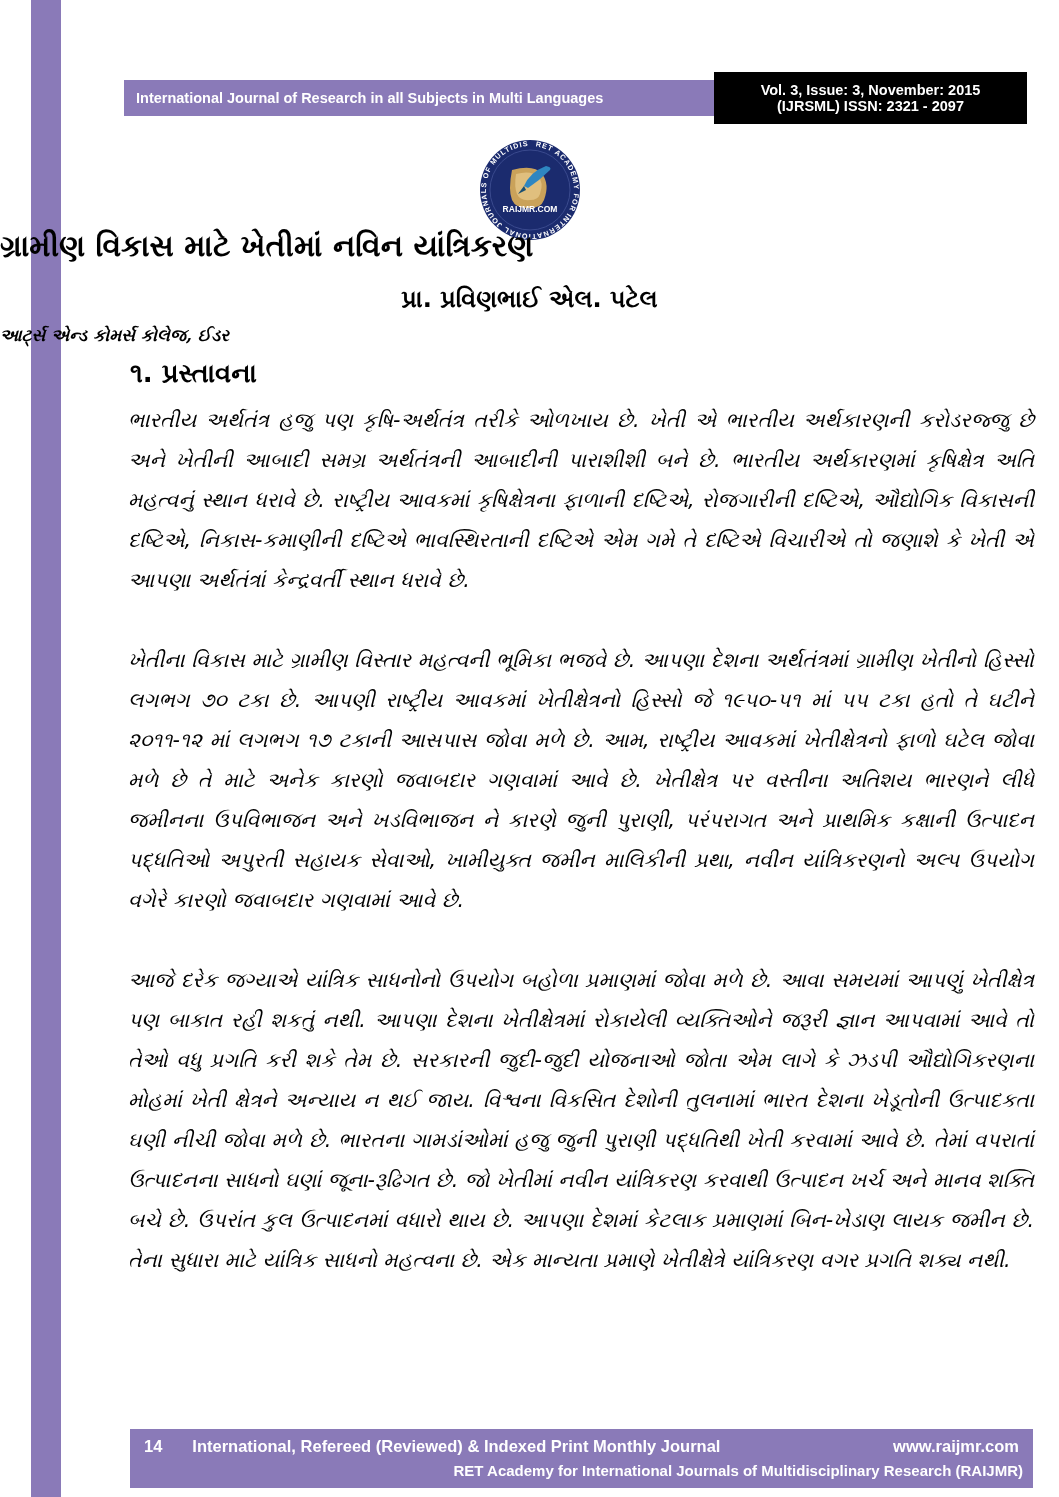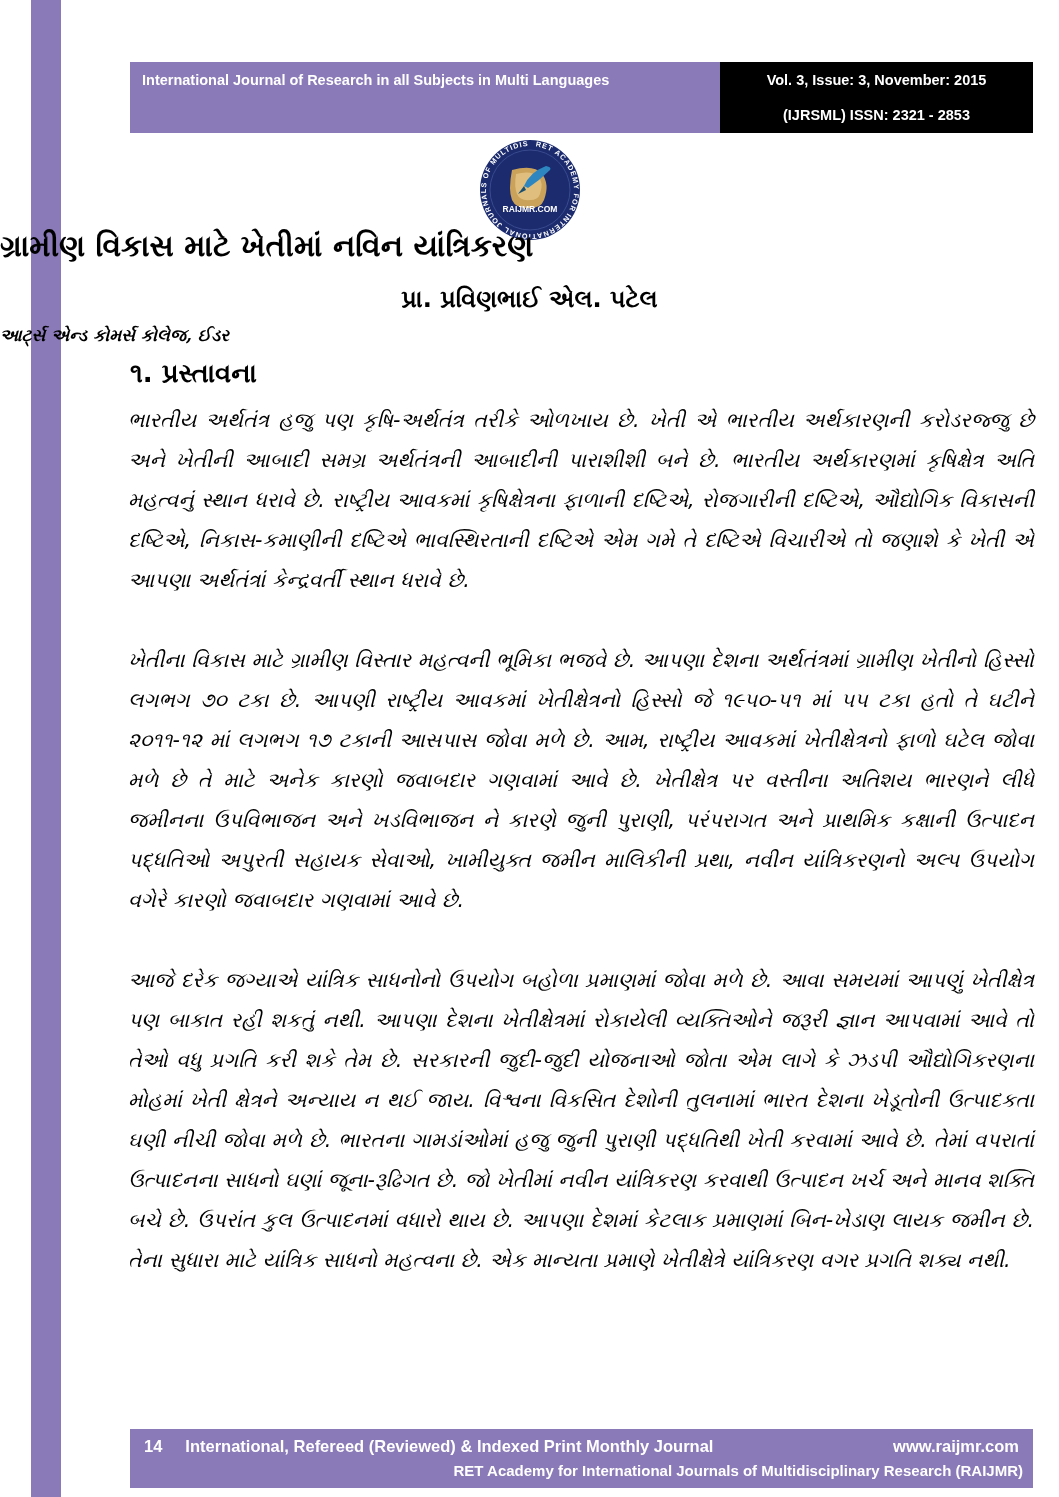--- a/index.html
+++ b/index.html
@@ -12,23 +12,24 @@
     font-family:"Liberation Sans", sans-serif;
     overflow:hidden;
   }
   .side-strip {
     position:absolute; left:31px; top:0;
     width:30px; height:100%;
     background:#8a7ab8;
   }
   
   .header {
-    position:absolute; left:130px; top:62px;
+    position:absolute; left:124px; top:62px;
     width:903px; height:71px;
     display:flex;
+    align-items:center;
   }
   .header-left {
     flex:1 1 auto;
     background:#8a7ab8;
     color:#ffffff;
     display:flex; flex-direction:column; justify-content:space-between;
     padding:10px 10px 10px 12px;
     font-weight:bold; font-size:14.5px;
   }
   .header-right {
@@ -86,41 +87,41 @@
     position:absolute; left:130px; bottom:9px;
     width:903px;
     background:#8a7ab8;
     color:#ffffff;
   }
   .footer-row1 {
     display:flex; justify-content:space-between; align-items:center;
     padding:8px 14px 4px 14px;
     font-weight:bold; font-size:16.5px;
   }
-  .footer-row1 .left-group { display:flex; gap:23px; }
+  .footer-row1 .left-group { display:flex; gap:30px; }
   .footer-row2 {
     text-align:right;
     padding:2px 10px 9px 10px;
     font-weight:bold; font-size:15px;
   }
 </style>
 </head>
 <body>
 
 <div class="page">
 
   <div class="side-strip"></div>
 
   <div class="header">
     <div class="header-left">
       <div>International Journal of Research in all Subjects in Multi Languages</div>
     </div>
     <div class="header-right">
       <div>Vol. 3, Issue: 3, November: 2015</div>
-      <div>(IJRSML)  ISSN: 2321 - 2853</div>
+      <div>(IJRSML)  ISSN: 2321 - 2097</div>
     </div>
   </div>
 
   <div class="logo-wrap">
     <svg width="108" height="104" viewBox="0 0 108 104">
       <defs>
         <path id="ringPath" d="M 54,96 A 44,44 0 1 1 54.01,96" transform="rotate(180 54 52)"></path>
       </defs>
       <circle cx="54" cy="52" r="50" fill="#1b2b6e"></circle>
       <circle cx="54" cy="52" r="40" fill="none" stroke="#3a4a8e" stroke-width="1"></circle>

